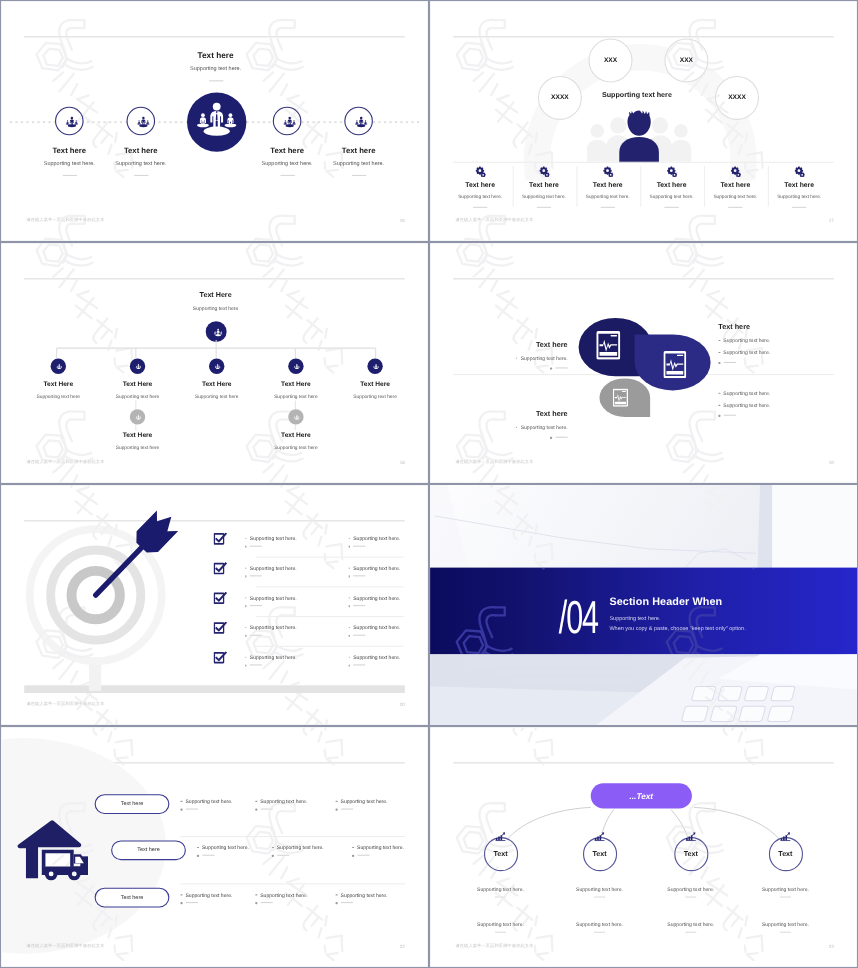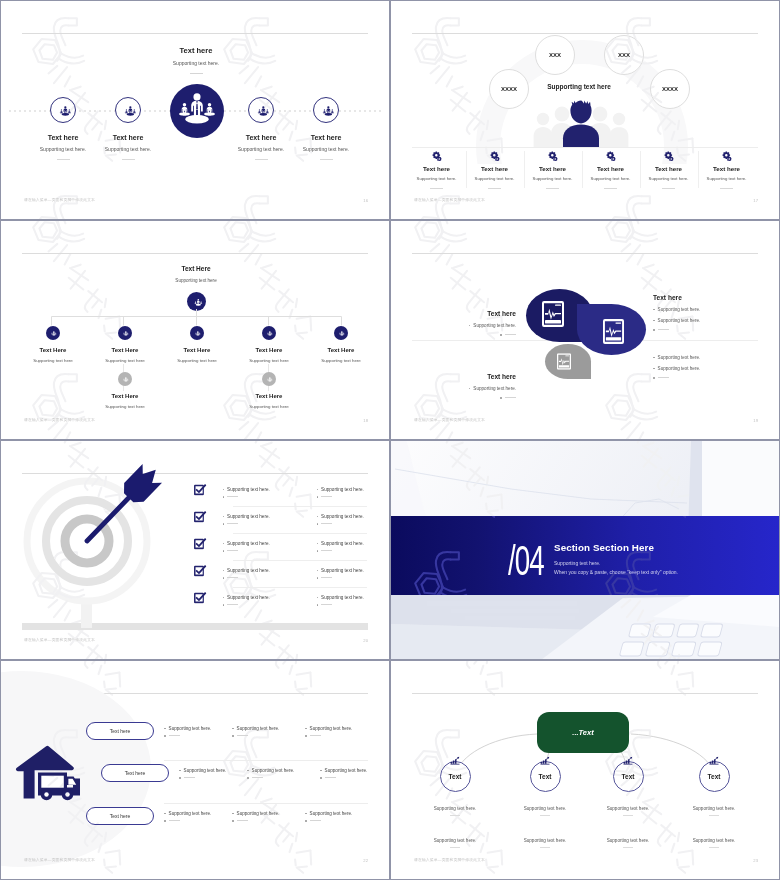--- a/index.html
+++ b/index.html
@@ -634,21 +634,21 @@
       <rect x="338" y="183" width="19" height="13" rx="2.5" transform="skewX(-15)"></rect>
       <rect x="362" y="183" width="19" height="13" rx="2.5" transform="skewX(-15)"></rect>
       <rect x="286" y="201" width="21" height="14" rx="2.5" transform="skewX(-15)"></rect>
       <rect x="312" y="201" width="21" height="14" rx="2.5" transform="skewX(-15)"></rect>
       <rect x="338" y="201" width="21" height="14" rx="2.5" transform="skewX(-15)"></rect>
       <rect x="364" y="201" width="21" height="14" rx="2.5" transform="skewX(-15)"></rect>
     </g>
 
   </svg>
   <div style="position:absolute;left:117px;top:99px;font-size:42px;color:#fff;font-weight:normal;letter-spacing:-1.5px;line-height:1;transform:scaleX(0.66);transform-origin:0 0">/04</div>
-  <div style="position:absolute;left:163px;top:101px;font-size:9.8px;font-weight:bold;color:#fff;letter-spacing:0.1px">Section Section Here</div>
+  <div style="position:absolute;left:163px;top:101px;font-size:9.8px;font-weight:bold;color:#fff;letter-spacing:0.1px">Section Header When</div>
   <div style="position:absolute;left:163px;top:119px;font-size:5px;color:#d3d3ef">Supporting text here.</div>
   <div style="position:absolute;left:163px;top:128px;font-size:5px;color:#d3d3ef">When you copy &amp; paste, choose "keep text only" option.</div>
 </div>
 
 <div class="slide">
   <div class="hdiv"></div>
   <div style="position:absolute;left:-108px;top:10px;width:258px;height:196px;border-radius:50%;background:#f7f7f8"></div>
   <svg width="72" height="58" viewBox="0 0 72 58" style="position:absolute;left:14px;top:84px">
     <g fill="#1f1f66">
       <path d="M31.2 1.2 1.8 22.7A1.9 1.9 0 0 0 2.9 26.2H8.6V53.5H19.6V25.2H56.9A1.9 1.9 0 0 0 58 21.7L33.6 1.2A2 2 0 0 0 31.2 1.2Z"></path>
@@ -779,21 +779,21 @@
 <div class="slide">
   <div class="hdiv"></div>
   <svg width="340" height="85" style="position:absolute;left:25px;top:49px">
     <g fill="none" stroke="#c8c8c8" stroke-width="0.8">
       <path d="M121 24 C 80 26, 48 42, 40 62"></path>
       <path d="M142 26 C 134 36, 130 48, 129 63"></path>
       <path d="M194 26 C 203 36, 210 48, 212 63"></path>
       <path d="M215 24 C 256 26, 290 42, 298 62"></path>
     </g>
   </svg>
-  <div style="position:absolute;left:146px;top:51px;width:92px;height:41px;border-radius:12px;background:#14532d;
+  <div style="position:absolute;left:146px;top:51px;width:92px;height:23px;border-radius:12px;background:#8b5cf6;
        display:flex;align-items:center;justify-content:center;color:#fff;font-size:7.5px;font-weight:bold;font-style:italic">
     <span>...Text</span>
   </div>
   <div class="s8n" style="left:33px">
     <div class="s8c">
           <span class="s8lbl">Text</span>
         </div>
     <svg class="s8ic" viewBox="0 0 40 34">
           <use href="#ic-growth"></use>
         </svg>

